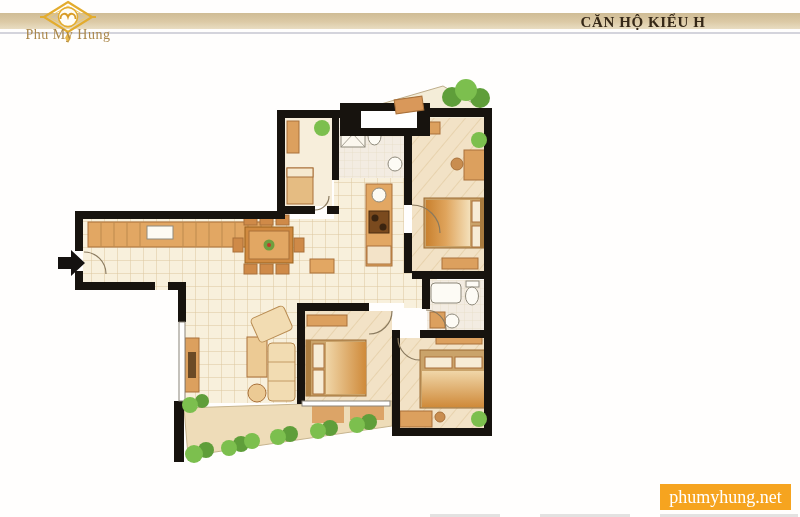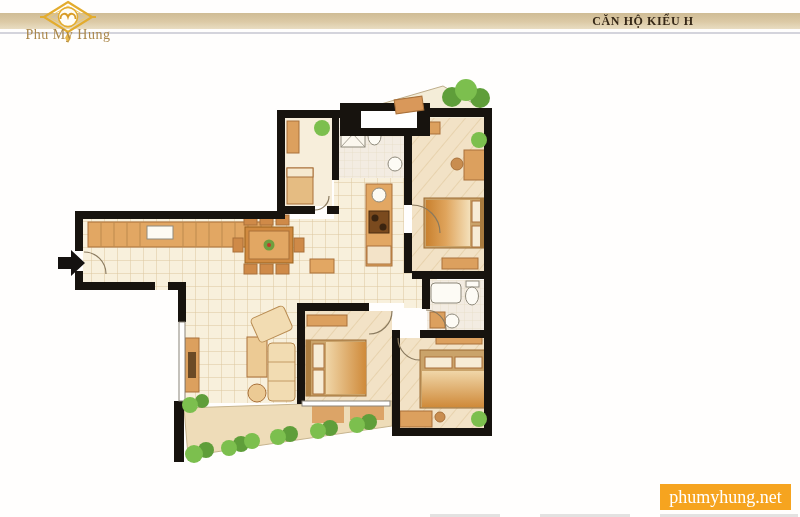--- a/index.html
+++ b/index.html
@@ -7,21 +7,21 @@
         font-family:"Liberation Sans",sans-serif;}
   
   .topbar{position:absolute;left:0;top:13px;width:800px;height:16px;
           background:linear-gradient(#cdb queue,#fff);
           background:linear-gradient(180deg,#cfbc95 0%,#dccaa6 55%,#e9ddc2 100%);}
   .hairline{position:absolute;left:0;top:32px;width:800px;height:2px;background:#c6c6d0;opacity:.75;}
   .logo{position:absolute;left:10px;top:0;width:116px;height:46px;}
   .logo-text{position:absolute;left:0;top:27px;width:116px;text-align:center;
              font-family:"Liberation Serif",serif;font-size:14px;color:#ab874a;letter-spacing:.5px;}
   .title{position:absolute;top:14px;right:52px;width:210px;text-align:center;
-         font-family:"Liberation Serif",serif;font-weight:bold;font-size:12px;
+         font-family:"Liberation Serif",serif;font-weight:bold;font-size:15px;
          color:#362817;letter-spacing:.6px;}
   
   .plan{position:absolute;left:0;top:0;width:800px;height:517px;}
   
   .watermark{position:absolute;left:660px;top:484px;width:131px;height:26px;background:#f6a41f;
              color:#ffffff;font-family:"Liberation Serif",serif;font-size:18px;line-height:26px;
              text-align:center;cursor:pointer;}
   .footdash{position:absolute;height:3px;background:#9a9a9a;opacity:.28;}
 </style>
 </head>

